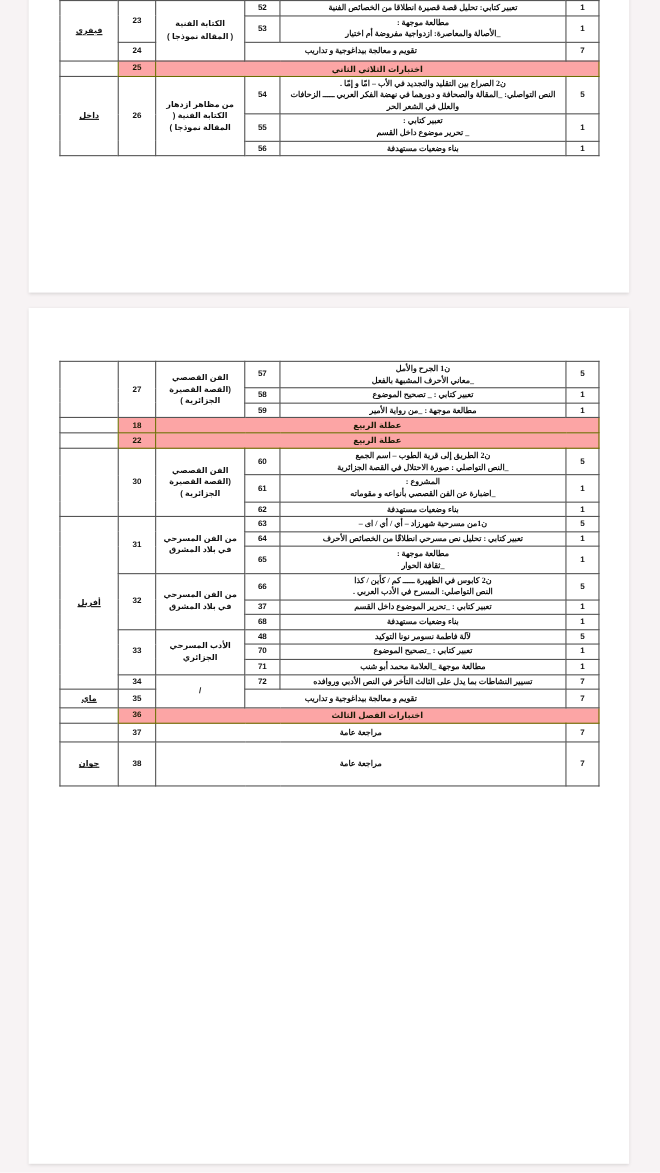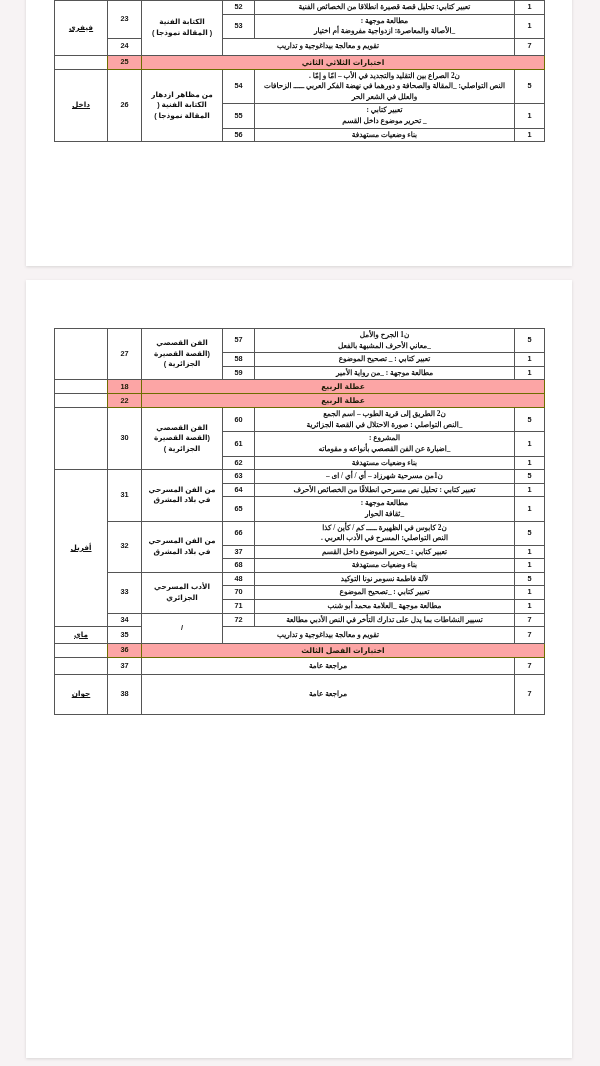--- a/index.html
+++ b/index.html
@@ -449,21 +449,21 @@
             </td>
             <td class="num">
               <span class="nowrap-line">71</span>
             </td>
           </tr>
           <tr>
             <td class="hrs">
               <span class="nowrap-line">7</span>
             </td>
             <td class="content">
-              <span class="nowrap-line">تسيير النشاطات بما يدل على تدارك التأخر في النص الأدبي مطالعة</span>
+              <span class="nowrap-line">تسيير النشاطات بما يدل على الثالث التأخر في النص الأدبي وروافده</span>
             </td>
             <td class="num">
               <span class="nowrap-line">72</span>
             </td>
             <td class="topic" rowspan="2">
               <span class="nowrap-line">/</span>
             </td>
             <td class="week" rowspan="1">
               <span class="nowrap-line">34</span>
             </td>

